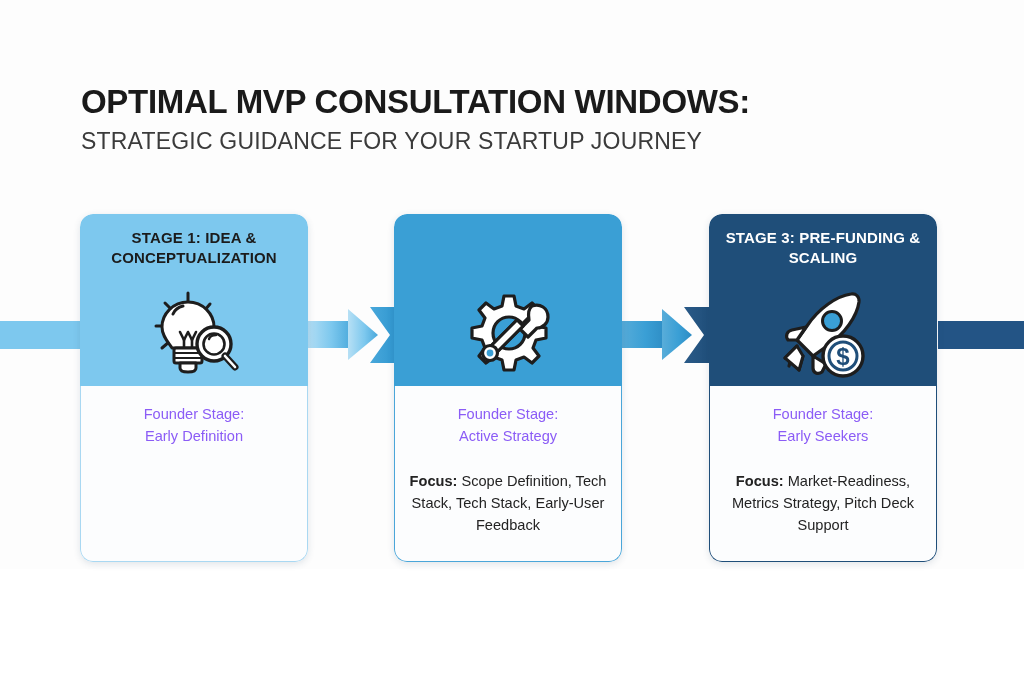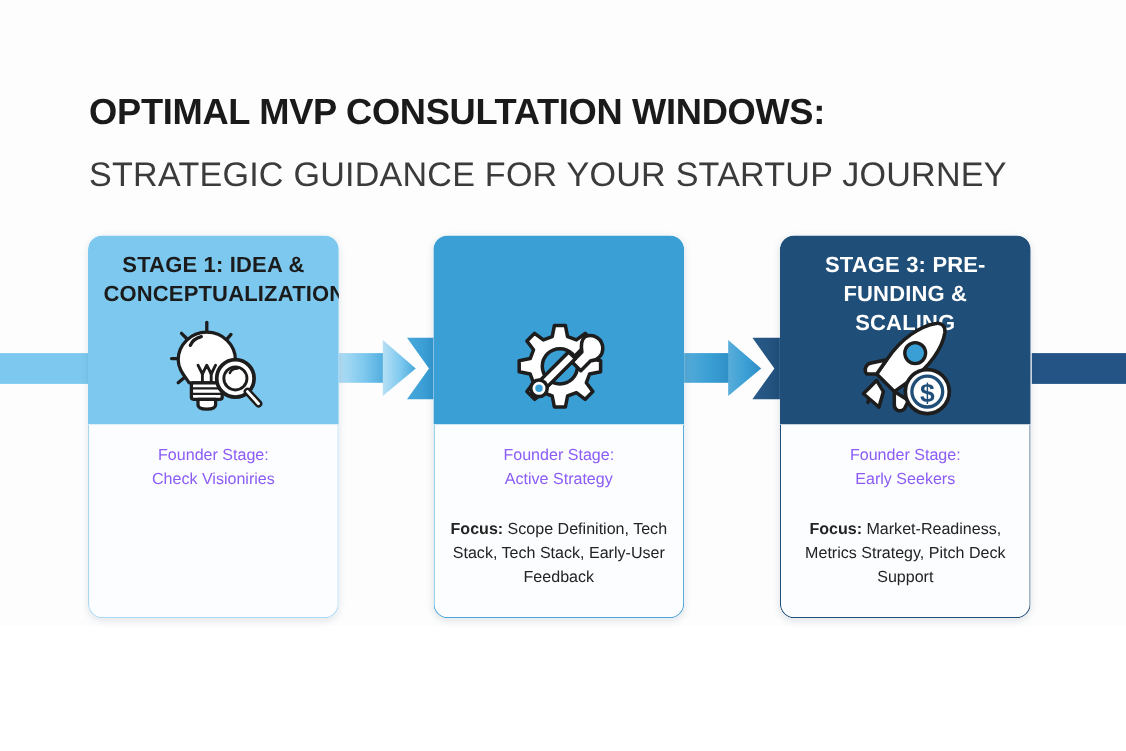--- a/index.html
+++ b/index.html
@@ -32,22 +32,22 @@
   }
   .title {
     font-size: 33px;
     font-weight: bold;
     letter-spacing: -0.3px;
     color: #1a1a1a;
     line-height: 1.12;
     white-space: nowrap;
   }
   .subtitle {
-    margin-top: 20px;
-    font-size: 31px;
+    margin-top: 7px;
+    font-size: 23px;
     font-weight: normal;
     letter-spacing: 0.2px;
     color: #3b3b3b;
     line-height: 1.15;
     white-space: nowrap;
   }
 
   
   .rail {
     position: absolute;
@@ -90,21 +90,21 @@
     flex-direction: column;
     align-items: center;
     padding-top: 14px;
     box-sizing: border-box;
   }
   .card-1 .card-head { background: #7dc8ee; }
   .card-2 .card-head { background: #3a9fd5; }
   .card-3 .card-head { background: #1f4e79; align-items: center; }
 
   .card-head-title {
-    font-size: 20px;
+    font-size: 15px;
     font-weight: bold;
     letter-spacing: 0.15px;
     text-align: center;
     line-height: 1.33;
     width: 200px;
   }
   .card-1 .card-head-title { color: #1b1b1b; }
   .card-2 .card-head-title { color: #ffffff; }
   .card-3 .card-head-title { color: #ffffff; }
 
@@ -228,21 +228,21 @@
           <circle cx="68" cy="56" r="10.5" fill="#ffffff" stroke="#1d1d1d" stroke-width="2.6"></circle>
           <path d="M63 51 C64 48 67 47 70 47" fill="none" stroke="#1d1d1d" stroke-width="2.4" stroke-linecap="round"></path>
           <path d="M79 68 L89 79" stroke="#1d1d1d" stroke-width="7" stroke-linecap="round"></path>
           <path d="M79 68 L89 79" stroke="#ffffff" stroke-width="2.6" stroke-linecap="round"></path>
         </svg>
       </div>
     </div>
     <div class="card-body">
       <div class="founder-block">
         <div>Founder Stage:</div>
-        <div>Check Visioniries</div>
+        <div>Early Definition</div>
       </div>
     </div>
   </div>
 
   <div class="card card-2">
     <div class="card-head">
       <div class="card-icon">
         <svg width="96" height="92" viewBox="0 0 96 92">
           <path d="M44 8 L54 8 L56 18 L64 21 L72 15 L79 22 L73 30 L76 38 L86 40 L86 50 L76 52 L73 60 L79 68 L72 75 L64 69 L56 72 L54 82 L44 82 L42 72 L34 69 L26 75 L19 68 L25 60 L22 52 L12 50 L12 40 L22 38 L25 30 L19 22 L26 15 L34 21 L42 18 Z" fill="#ffffff" stroke="#1d1d1d" stroke-width="3.2" stroke-linejoin="round"></path>
           <circle cx="49" cy="45" r="16" fill="#3a9fd5" stroke="#1d1d1d" stroke-width="3.2"></circle>

